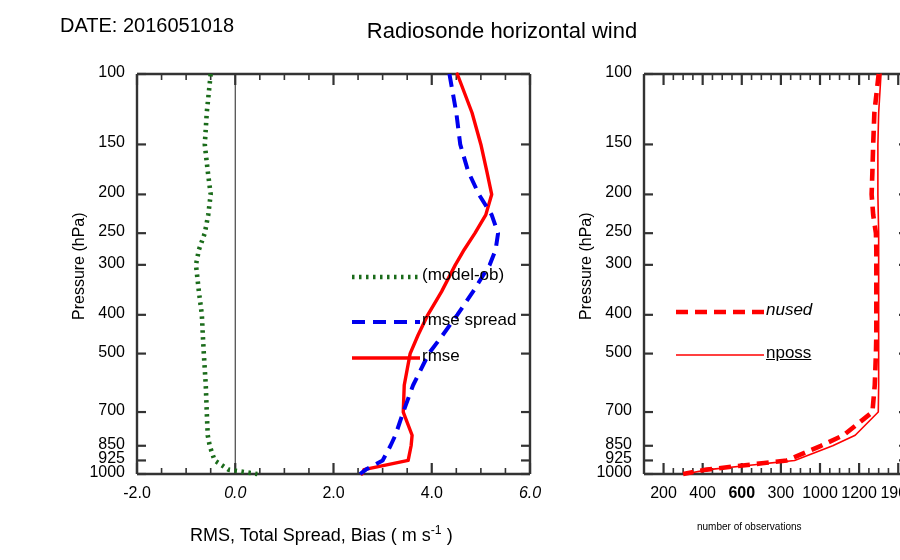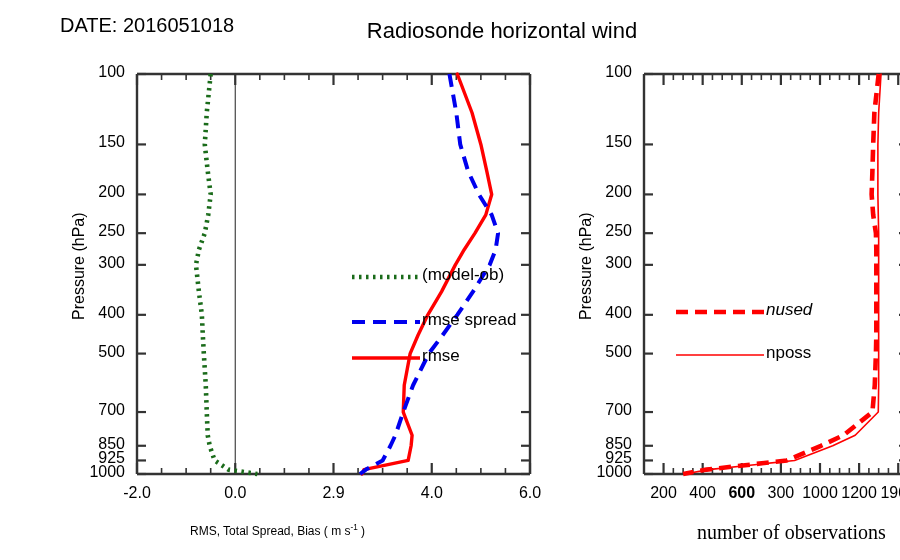--- a/index.html
+++ b/index.html
@@ -35,21 +35,21 @@
     font-size: 20px;
   }
   #chart-title {
     left: 0;
     top: 18px;
     width: 900px;
     text-align: center;
     font-size: 22px;
   }
   .axis-title-x {
-    font-size: 12px;
+    font-size: 18px;
   }
   .tick-label {
     font-size: 16px;
   }
   .legend-label {
     font-size: 17px;
   }
   .ylabel-rot {
     font-size: 16px;
     transform-origin: 0 0;
@@ -221,39 +221,39 @@
   </svg>
 
   <div class="txt ylabel-rot" style="left:18px; top:320px;">Pressure (hPa)</div>
 
   <div class="txt axis-title-x" style="left:138px; top:523px;">
     <span>RMS, Total Spread, Bias ( m s</span><sup>-1</sup><span> )</span>
   </div>
 
   <div class="txt ylabel-rot" style="left:525px; top:320px;">Pressure (hPa)</div>
 
-  <div class="txt axis-title-x" style="left:645px; top:521px; font-size:20px;font-family:Liberation Serif, serif;">number of observations</div>
+  <div class="txt axis-title-x" style="left:645px; top:521px; font-size:10px;">number of observations</div>
 
   <div id="tick-layer">
       <div class="txt tick-label" style="left: 73px; top: 63px; transform: translateX(-100%);">100</div>
       <div class="txt tick-label" style="left: 73px; top: 133.437px; transform: translateX(-100%);">150</div>
       <div class="txt tick-label" style="left: 73px; top: 183.412px; transform: translateX(-100%);">200</div>
       <div class="txt tick-label" style="left: 73px; top: 222.176px; transform: translateX(-100%);">250</div>
       <div class="txt tick-label" style="left: 73px; top: 253.849px; transform: translateX(-100%);">300</div>
       <div class="txt tick-label" style="left: 73px; top: 303.824px; transform: translateX(-100%);">400</div>
       <div class="txt tick-label" style="left: 73px; top: 342.588px; transform: translateX(-100%);">500</div>
       <div class="txt tick-label" style="left: 73px; top: 401.039px; transform: translateX(-100%);">700</div>
       <div class="txt tick-label" style="left: 73px; top: 434.768px; transform: translateX(-100%);">850</div>
       <div class="txt tick-label" style="left: 73px; top: 449.457px; transform: translateX(-100%);">925</div>
       <div class="txt tick-label" style="left: 73px; top: 463px; transform: translateX(-100%);">1000</div>
       <div class="txt tick-label" style="left: 85px; top: 484px; transform: translateX(-50%);">-2.0</div>
-      <div class="txt tick-label" style="left: 183.25px; top: 484px; transform: translateX(-50%);">0.0</div>
-      <div class="txt tick-label" style="left: 281.5px; top: 484px; transform: translateX(-50%);">2.9</div>
+      <div class="txt tick-label" style="left: 183.25px; top: 484px; transform: translateX(-50%); font-style: italic;">0.0</div>
+      <div class="txt tick-label" style="left: 281.5px; top: 484px; transform: translateX(-50%);">2.0</div>
       <div class="txt tick-label" style="left: 379.75px; top: 484px; transform: translateX(-50%);">4.0</div>
-      <div class="txt tick-label" style="left: 478px; top: 484px; transform: translateX(-50%);">6.0</div>
+      <div class="txt tick-label" style="left: 478px; top: 484px; transform: translateX(-50%); font-style: italic;">6.0</div>
       <div class="txt tick-label" style="left: 580px; top: 63px; transform: translateX(-100%);">100</div>
       <div class="txt tick-label" style="left: 580px; top: 133.437px; transform: translateX(-100%);">150</div>
       <div class="txt tick-label" style="left: 580px; top: 183.412px; transform: translateX(-100%);">200</div>
       <div class="txt tick-label" style="left: 580px; top: 222.176px; transform: translateX(-100%);">250</div>
       <div class="txt tick-label" style="left: 580px; top: 253.849px; transform: translateX(-100%);">300</div>
       <div class="txt tick-label" style="left: 580px; top: 303.824px; transform: translateX(-100%);">400</div>
       <div class="txt tick-label" style="left: 580px; top: 342.588px; transform: translateX(-100%);">500</div>
       <div class="txt tick-label" style="left: 580px; top: 401.039px; transform: translateX(-100%);">700</div>
       <div class="txt tick-label" style="left: 580px; top: 434.768px; transform: translateX(-100%);">850</div>
       <div class="txt tick-label" style="left: 580px; top: 449.457px; transform: translateX(-100%);">925</div>
@@ -264,16 +264,16 @@
       <div class="txt tick-label" style="left: 728.889px; top: 484px; transform: translateX(-50%);">300</div>
       <div class="txt tick-label" style="left: 768px; top: 484px; transform: translateX(-50%);">1000</div>
       <div class="txt tick-label" style="left: 807.111px; top: 484px; transform: translateX(-50%);">1200</div>
       <div class="txt tick-label" style="left: 846.222px; top: 484px; transform: translateX(-50%);">1900</div>
     </div>
   <div id="legend-layer">
       <div class="txt legend-label" style="left: 370px; top: 265px;">(model-ob)</div>
       <div class="txt legend-label" style="left: 370px; top: 310px;">rmse spread</div>
       <div class="txt legend-label" style="left: 370px; top: 346px; text-align: right;">rmse</div>
       <div class="txt legend-label" style="left: 714px; top: 300px; font-style: italic;">nused</div>
-      <div class="txt legend-label" style="left: 714px; top: 343px;">nposs</div>
+      <div class="txt legend-label" style="left: 714px; top: 343px; text-decoration: underline;">nposs</div>
     </div>
 
 </div>
 
 </body></html>

